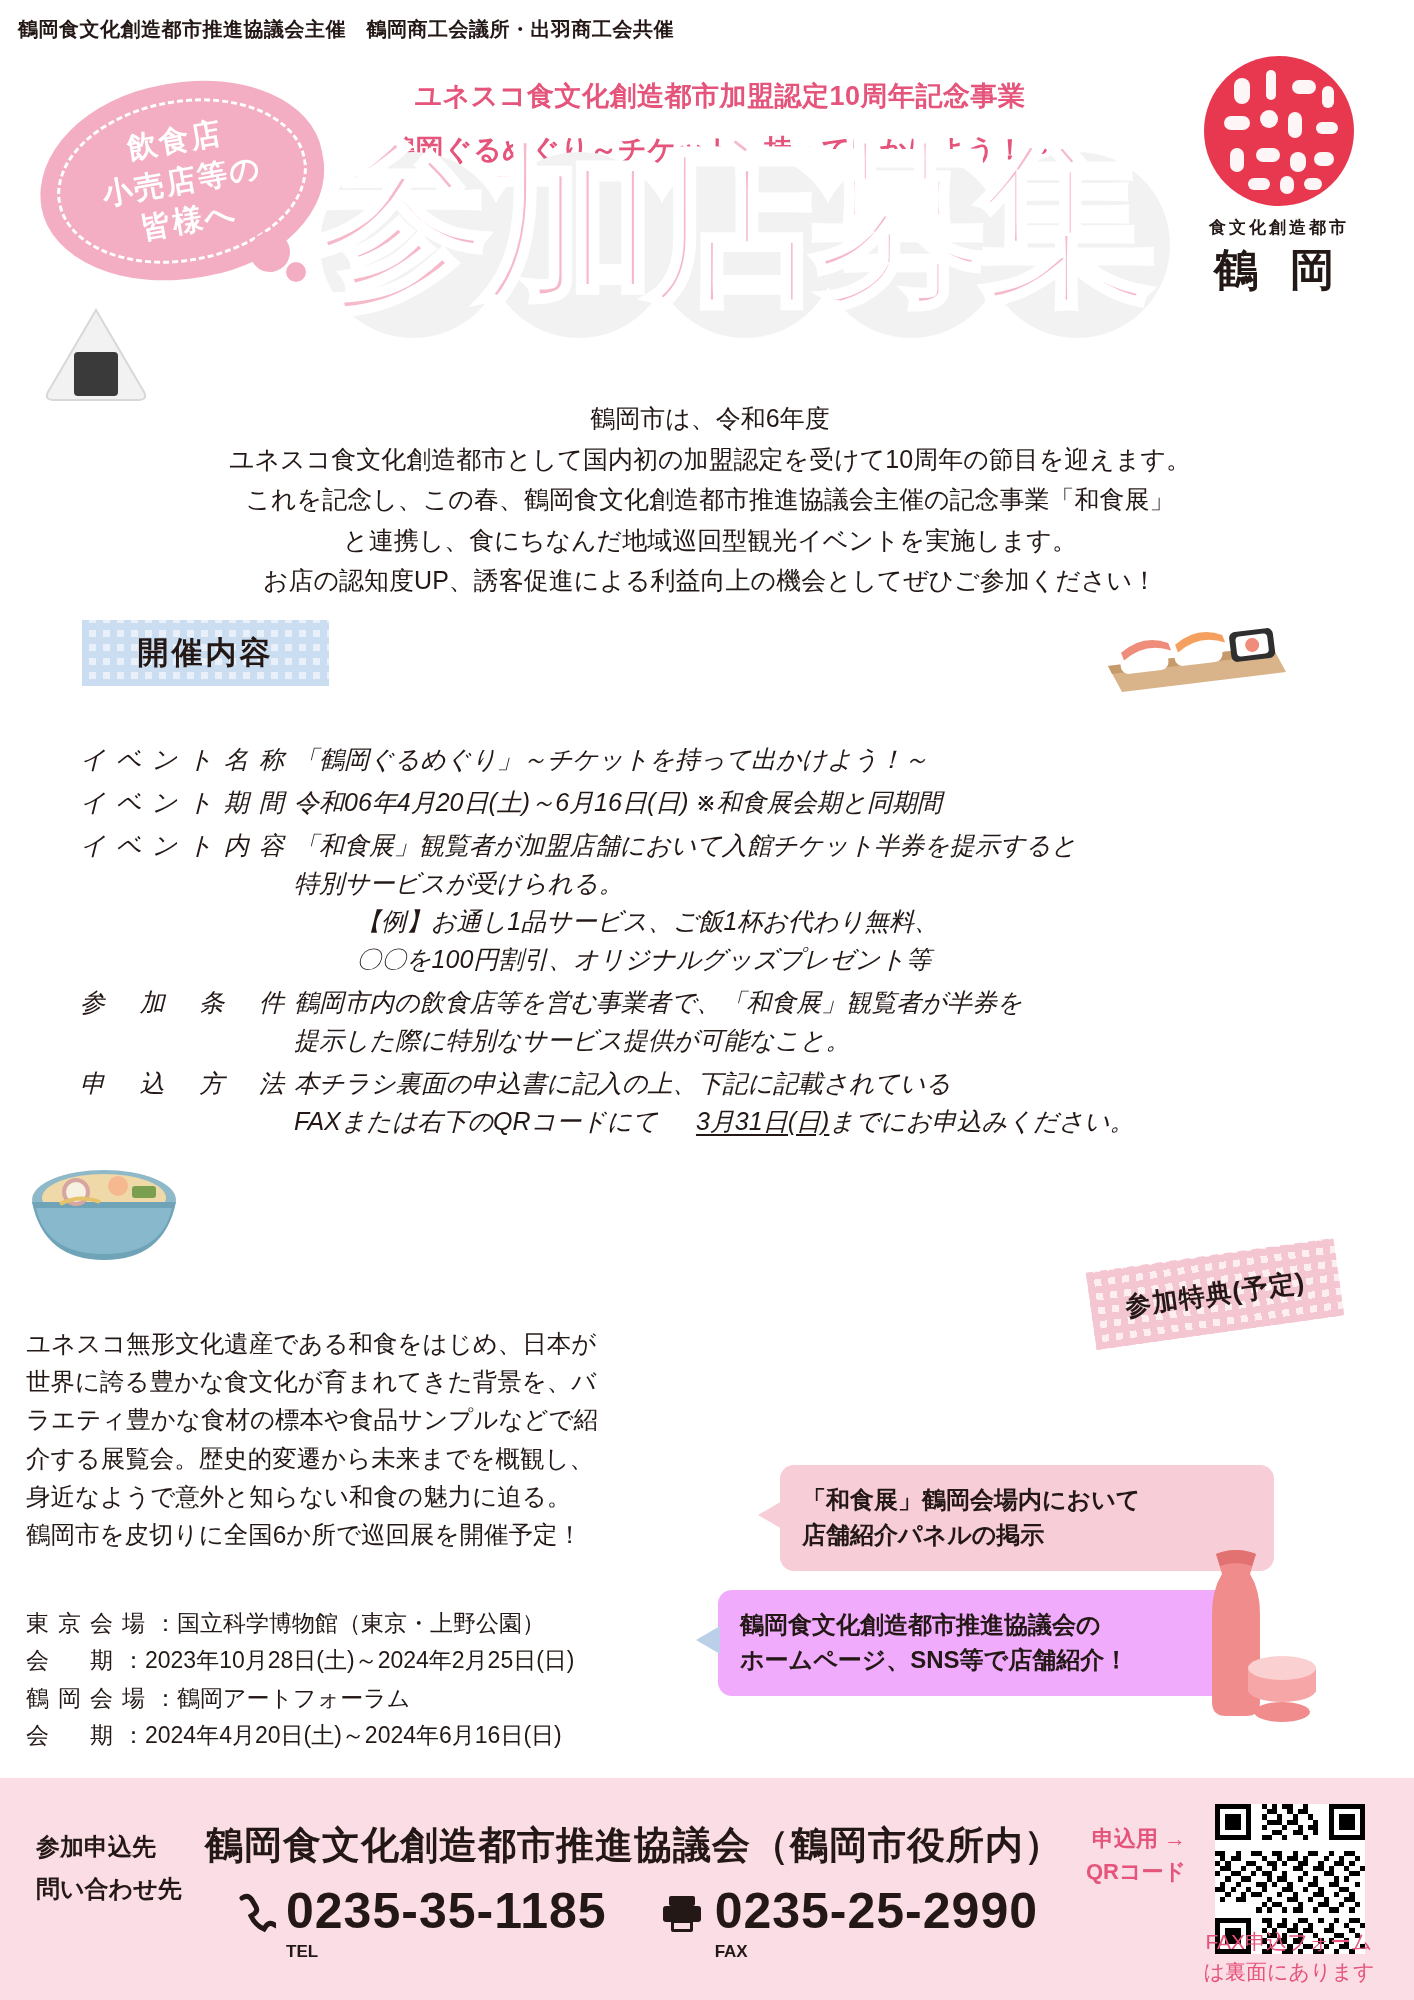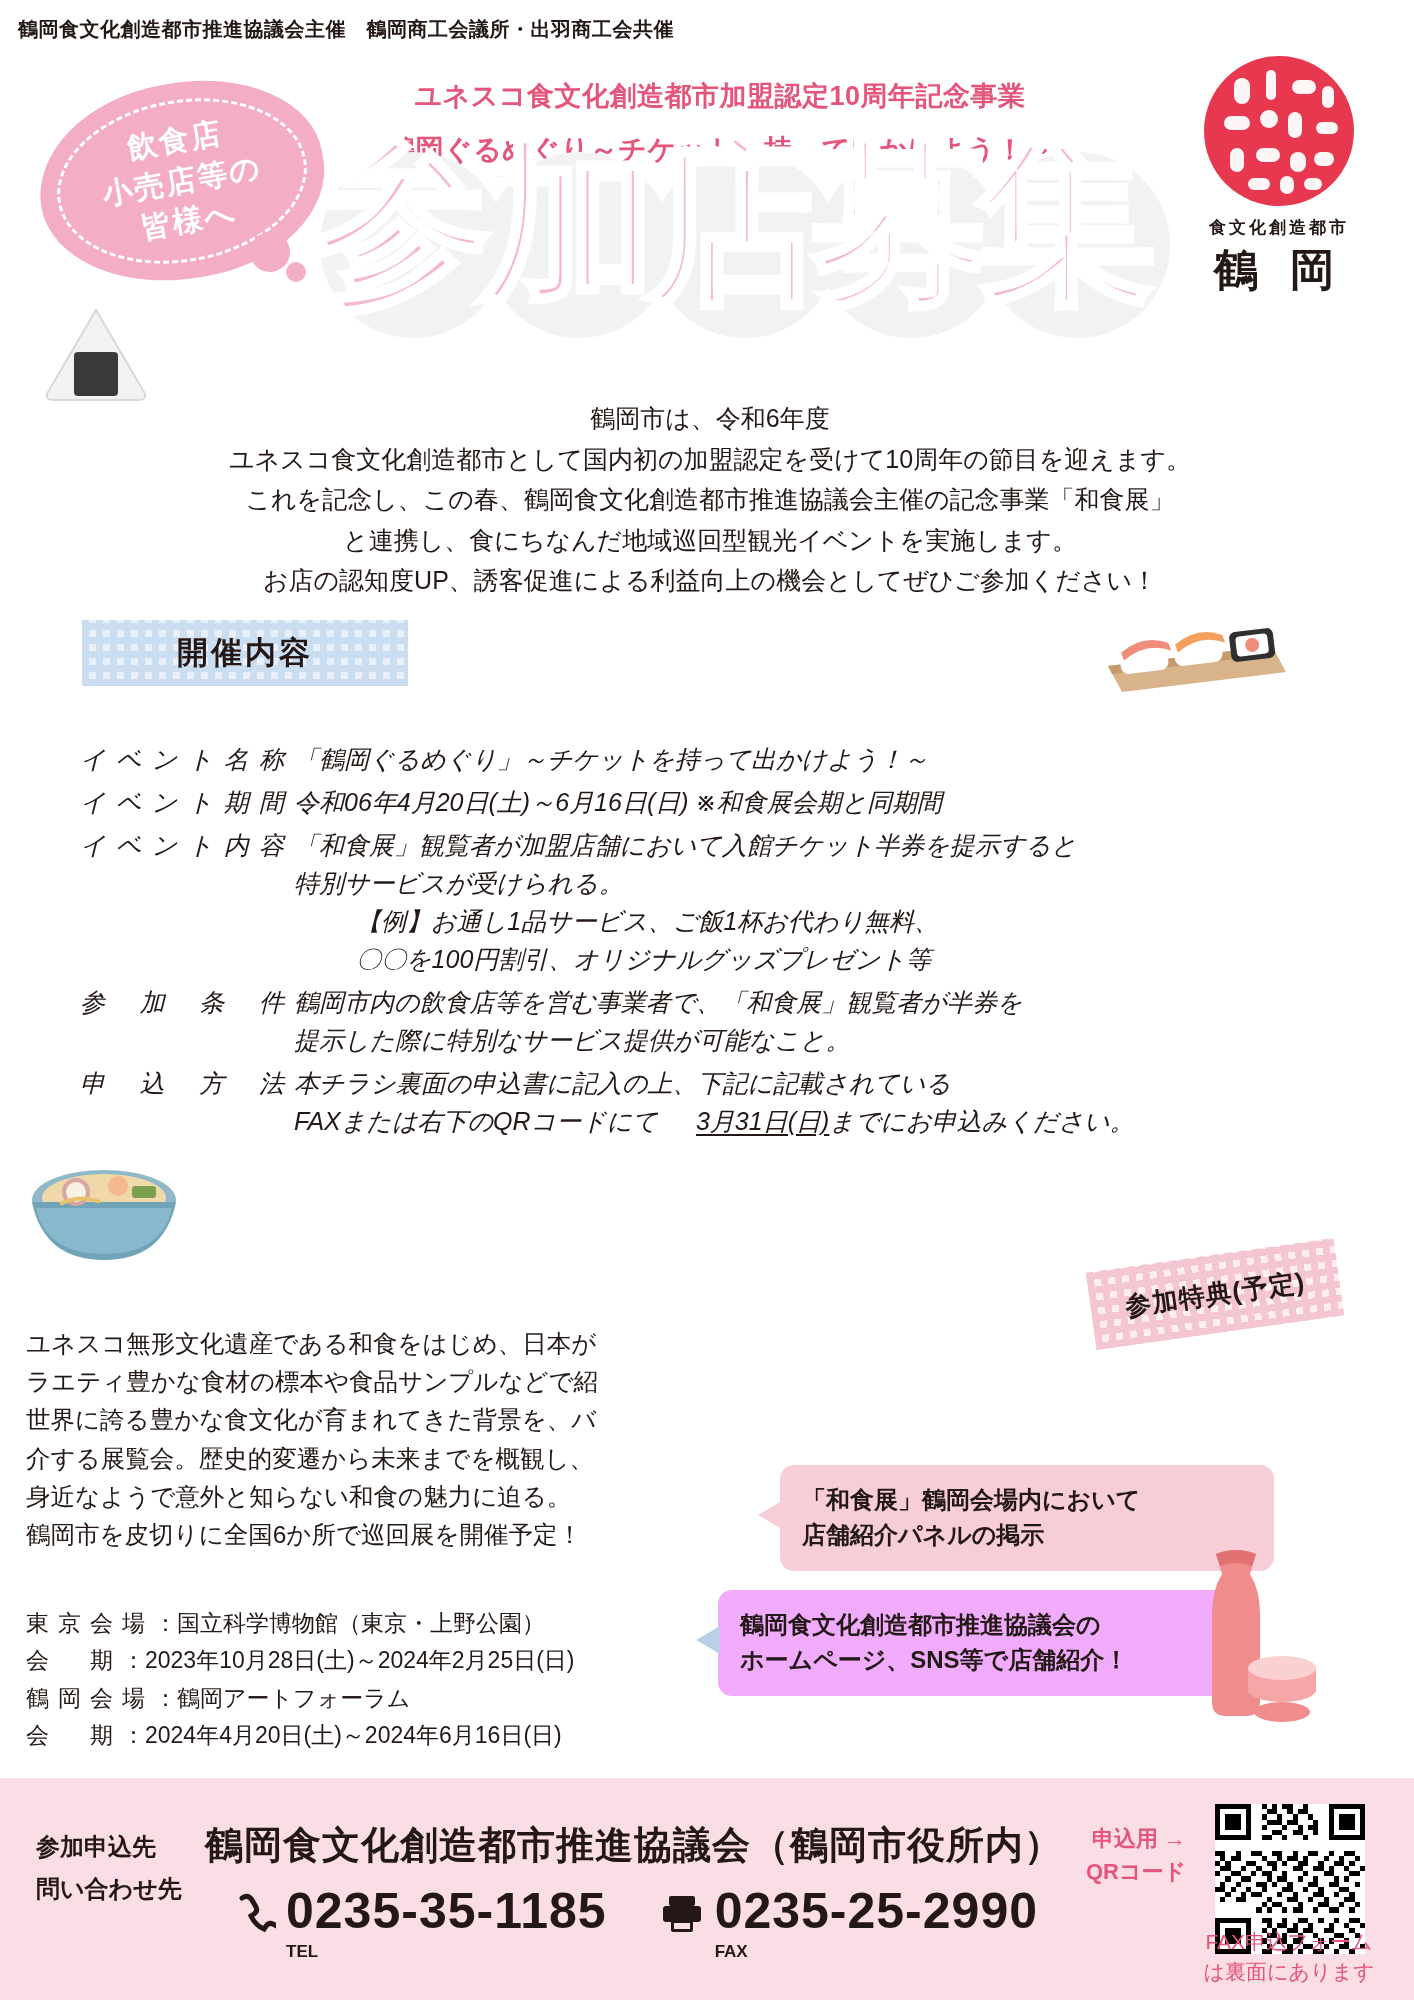--- a/index.html
+++ b/index.html
@@ -57,21 +57,21 @@
   }
 
   
   .intro{
     position:absolute;left:90px;top:398px;width:1240px;text-align:center;
     font-size:25px;line-height:1.62;color:#231815;
   }
 
   
   .sec-title{
-    position:absolute;left:82px;top:620px;width:326px;height:66px;
+    position:absolute;left:82px;top:620px;width:247px;height:66px;
   }
   .sec-title .bg{
     position:absolute;inset:0;
     background:
       repeating-linear-gradient(90deg,#c9dcf0 0 7px,transparent 7px 14px),
       repeating-linear-gradient(0deg,#c9dcf0 0 7px,transparent 7px 14px),
       #e8f0fa;
     opacity:.95;
   }
   .sec-title .tx{position:absolute;inset:0;display:flex;align-items:center;justify-content:center;
@@ -294,22 +294,22 @@
     <path d="M22 60 q10 46 68 46 q58 0 68 -46 z" fill="#88b8cc"></path>
     <circle cx="62" cy="44" r="12" fill="#f6f1e3" stroke="#d8a6a0" stroke-width="4"></circle>
     <circle cx="104" cy="38" r="10" fill="#f6b98f"></circle>
     <rect x="118" y="38" width="24" height="12" rx="3" fill="#7a9f4f"></rect>
     <path d="M46 56 q20 -10 40 -2" stroke="#e6c36a" stroke-width="4" fill="none"></path>
   </svg>
 
 
   <div class="wasyoku-body">
     <div>ユネスコ無形文化遺産である和食をはじめ、日本が</div>
+    <div>世界に誇る豊かな食文化が育まれてきた背景を、バ</div>
     <div>ラエティ豊かな食材の標本や食品サンプルなどで紹</div>
-    <div>世界に誇る豊かな食文化が育まれてきた背景を、バ</div>
     <div>介する展覧会。歴史的変遷から未来までを概観し、</div>
     <div>身近なようで意外と知らない和食の魅力に迫る。</div>
     <div>鶴岡市を皮切りに全国6か所で巡回展を開催予定！</div>
   </div>
 
   <div class="venues">
     <div><span class="lb">東京会場</span>：<span>国立科学博物館（東京・上野公園）</span></div>
     <div><span class="lb">会　期</span>：<span>2023年10月28日(土)～2024年2月25日(日)</span></div>
     <div><span class="lb">鶴岡会場</span>：<span>鶴岡アートフォーラム</span></div>
     <div><span class="lb">会　期</span>：<span>2024年4月20日(土)～2024年6月16日(日)</span></div>

